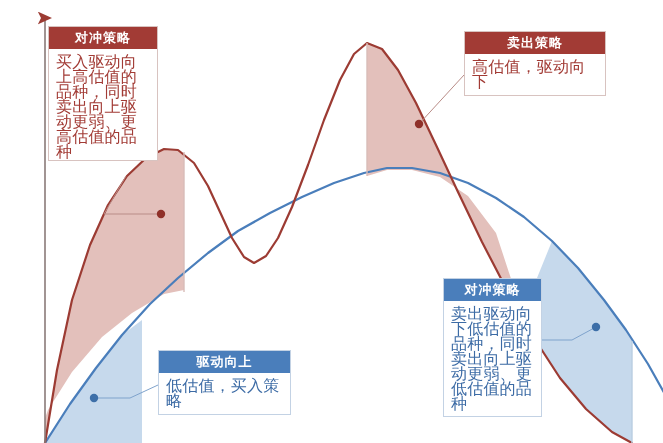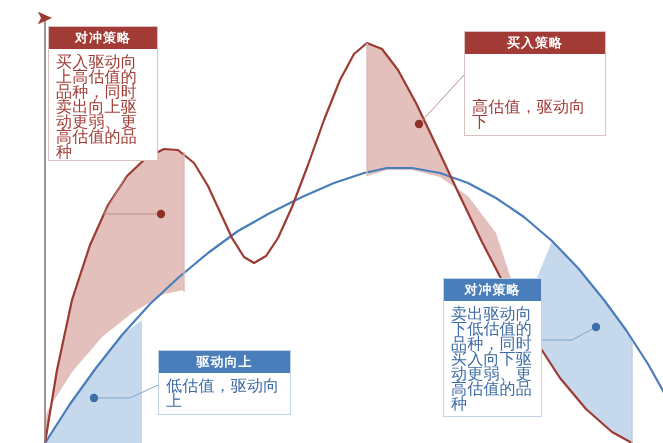--- a/index.html
+++ b/index.html
@@ -39,21 +39,21 @@
   .callout.red .body{color:#a23b35;}
   
   .callout.blue{border:1px solid #c3d2e4;}
   .callout.blue .hdr{background:#4a7ebb;}
   .callout.blue .body{color:#3c6ba5;}
 
   .cal-hedge-top{left:36px;top:26px;width:110px;}
   .cal-hedge-top .body{height:100px;}
 
   .cal-sell{left:452px;top:31px;width:142px;}
-  .cal-sell .body{text-align:left;margin-top:40px;}
+  .cal-sell .body{text-align:left;}
 
   .cal-buy{left:146px;top:350px;width:133px;}
   .cal-buy .body{text-align:left;}
 
   .cal-hedge-bot{left:431px;top:278px;width:99px;}
   .cal-hedge-bot .body{height:104px;}
 </style>
 </head>
 <body>
 
@@ -103,27 +103,27 @@
       <circle cx="584" cy="327" r="4.2" fill="#3d6fa8"></circle>
     </g>
   </svg>
 
   <div class="callout red cal-hedge-top">
     <div class="hdr">对冲策略</div>
     <div class="body">买入驱动向上高估值的品种，同时卖出向上驱动更弱、更高估值的品种</div>
   </div>
 
   <div class="callout red cal-sell">
-    <div class="hdr">买入策略</div>
+    <div class="hdr">卖出策略</div>
     <div class="body">高估值，驱动向下</div>
   </div>
 
   <div class="callout blue cal-buy">
     <div class="hdr">驱动向上</div>
-    <div class="body">低估值，驱动向上</div>
+    <div class="body">低估值，买入策略</div>
   </div>
 
   <div class="callout blue cal-hedge-bot">
     <div class="hdr">对冲策略</div>
-    <div class="body">卖出驱动向下低估值的品种，同时买入向下驱动更弱、更高估值的品种</div>
+    <div class="body">卖出驱动向下低估值的品种，同时卖出向上驱动更弱、更低估值的品种</div>
   </div>
 
 </div>
 
 </body></html>

